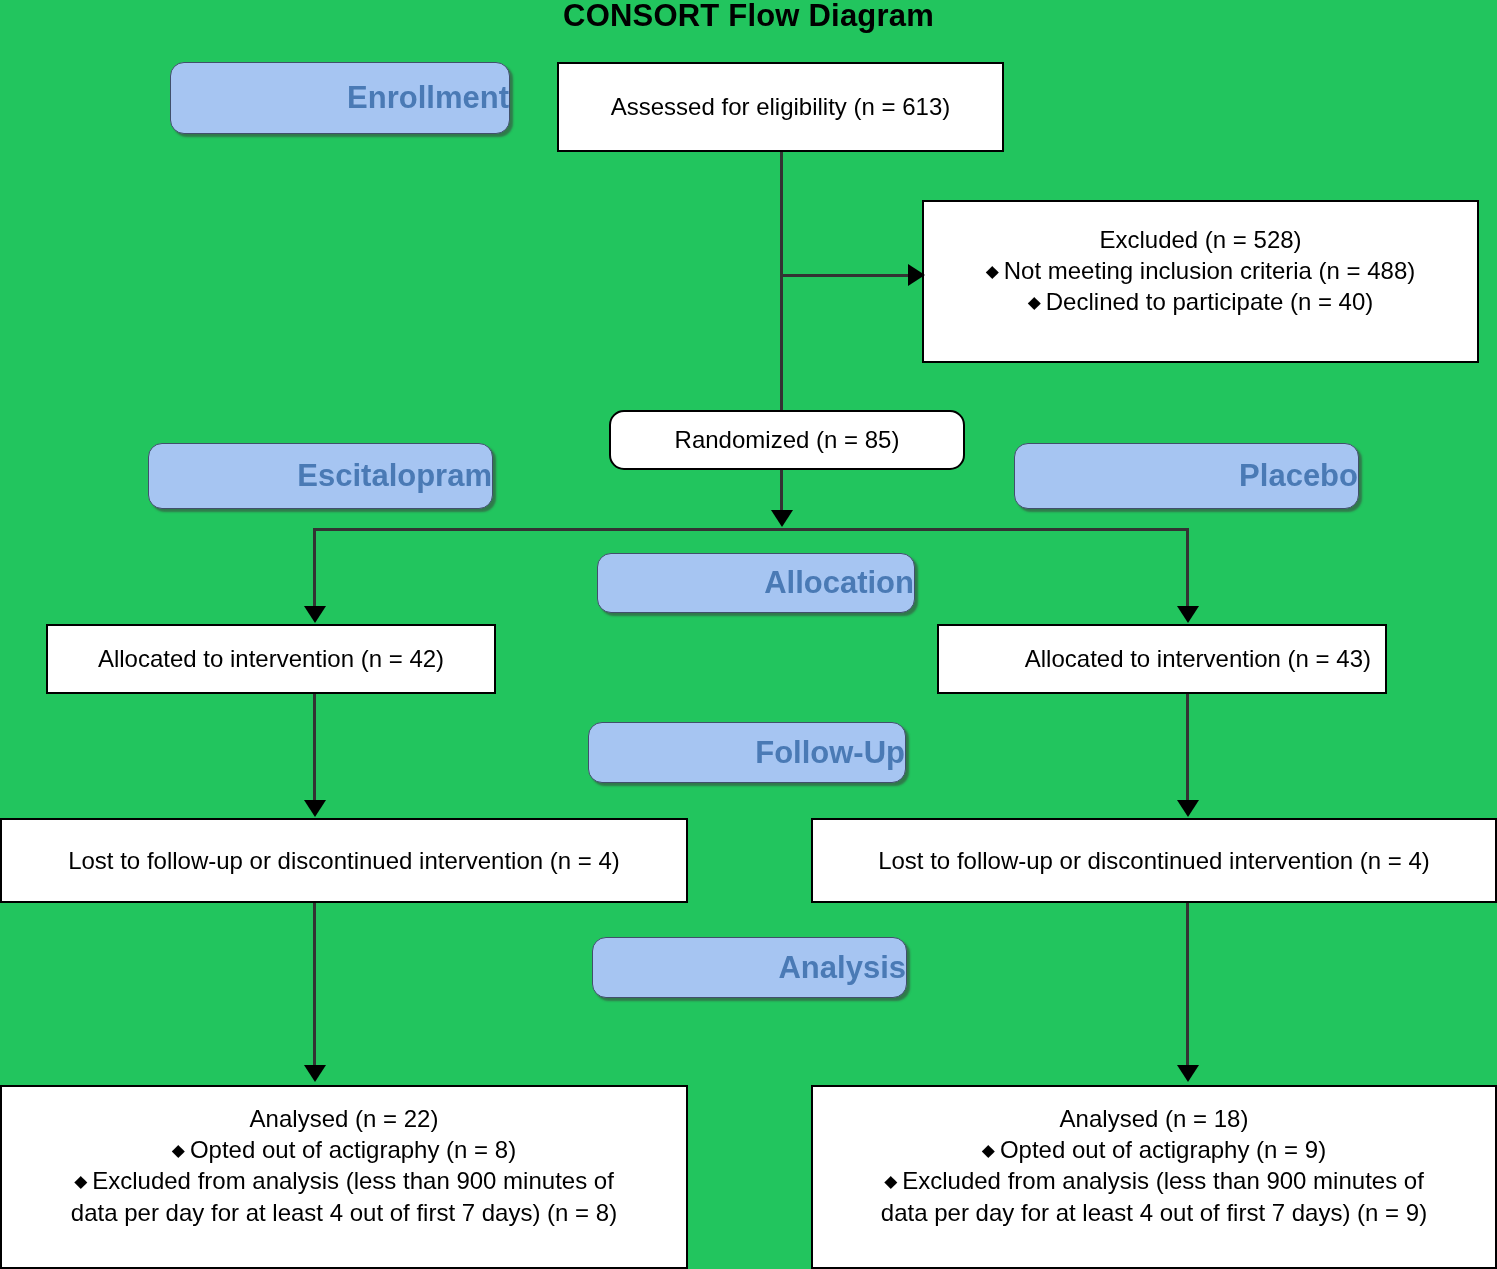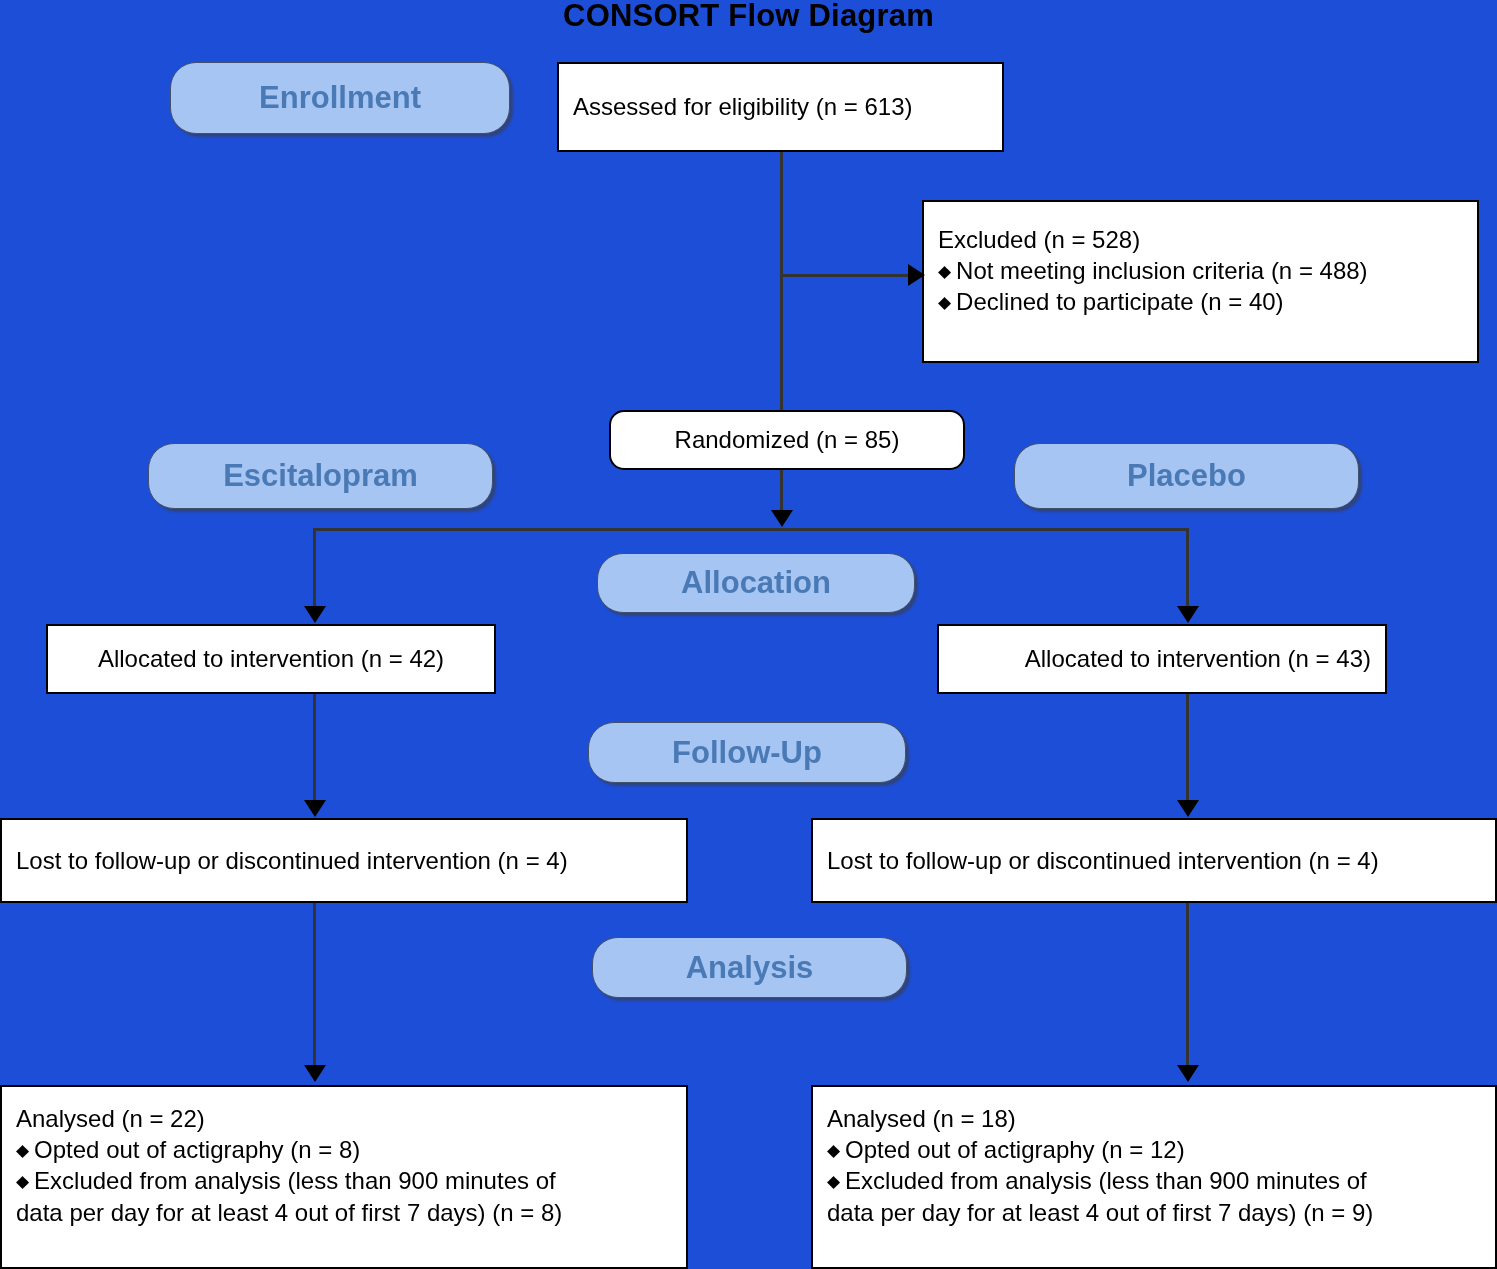--- a/index.html
+++ b/index.html
@@ -7,21 +7,21 @@
     padding: 0;
     background: #ffffff;
   }
   body {
     font-family: "Liberation Sans", sans-serif;
   }
   #canvas {
     position: relative;
     width: 1497px;
     height: 1269px;
-    background: #1d4ed8;
+    background: #22c55e;
     overflow: hidden;
   }
 
   
   .title {
     position: absolute;
     left: 0;
     top: -2px;
     width: 1497px;
     text-align: center;
@@ -31,27 +31,27 @@
     letter-spacing: 0.2px;
     font-family: "Liberation Sans", sans-serif;
   }
 
   
   .stage {
     position: absolute;
     box-sizing: border-box;
     background: #A6C5F2;
     border: 1.5px solid #41506B;
-    border-radius: 26px;
+    border-radius: 14px;
     color: #4A7AB5;
     font-weight: bold;
     font-size: 31px;
     display: flex;
     align-items: center;
-    justify-content: center;
+    justify-content: flex-end;
     box-shadow: 3px 3px 2px rgba(60,60,60,0.55);
     z-index: 5;
     font-family: "Liberation Sans", sans-serif;
   }
 
   
   .node {
     position: absolute;
     box-sizing: border-box;
     background: #ffffff;
@@ -59,20 +59,21 @@
     color: #000000;
     font-size: 24px;
     line-height: 1.30;
     z-index: 3;
     font-family: "Liberation Sans", sans-serif;
   }
   .node .inner {
     padding: 0 14px;
     width: 100%;
     box-sizing: border-box;
+    text-align: center;
   }
   .node.vcenter {
     display: flex;
     align-items: center;
   }
   .node .line { white-space: nowrap; }
   .node .bullet-line {
     display: block;
     text-indent: 0;
   }
@@ -216,19 +217,19 @@
       <span class="wrap-line">Analysed (n = 22)</span>
       <span class="bullet-line"><span class="dia">◆</span><span>Opted out of actigraphy (n = 8)</span></span>
       <span class="bullet-line"><span class="dia">◆</span><span>Excluded from analysis (less than 900 minutes of</span></span>
       <span class="wrap-line">data per day for at least 4 out of first 7 days) (n = 8)</span>
     </div>
   </div>
 
   <div class="node" style="left:811px; top:1085px; width:686px; height:184px;">
     <div class="inner" style="padding-top:16px;">
       <span class="wrap-line">Analysed (n = 18)</span>
-      <span class="bullet-line"><span class="dia">◆</span><span>Opted out of actigraphy (n = 12)</span></span>
+      <span class="bullet-line"><span class="dia">◆</span><span>Opted out of actigraphy (n = 9)</span></span>
       <span class="bullet-line"><span class="dia">◆</span><span>Excluded from analysis (less than 900 minutes of</span></span>
       <span class="wrap-line">data per day for at least 4 out of first 7 days) (n = 9)</span>
     </div>
   </div>
 
 </div>
 
 </body></html>

